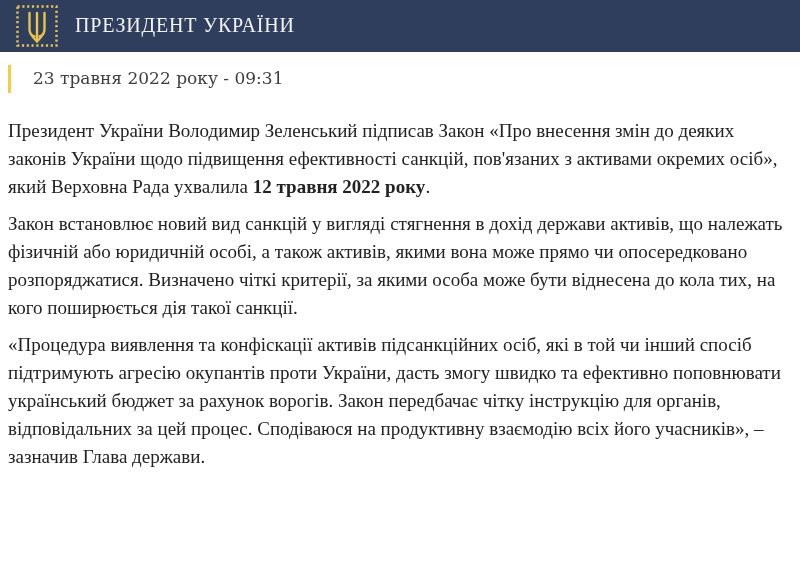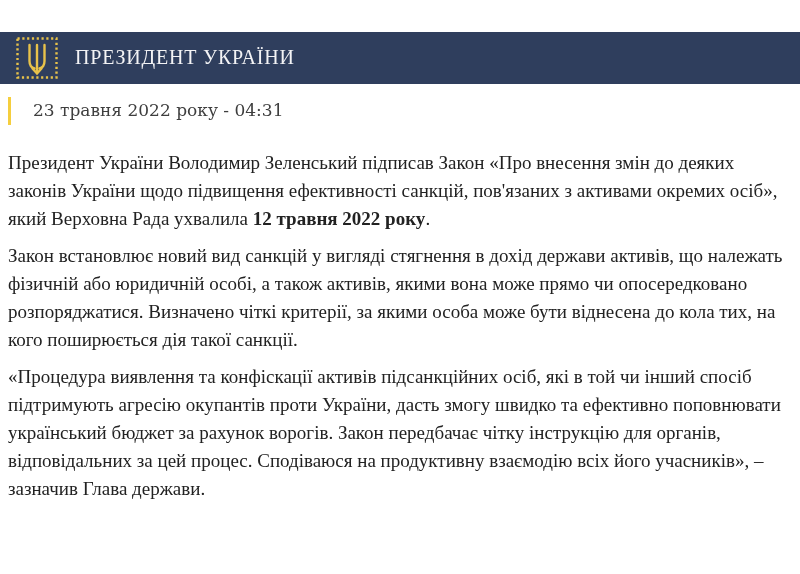--- a/index.html
+++ b/index.html
@@ -9,21 +9,20 @@
     overflow: hidden;
     font-family: "Liberation Serif", serif;
   }
   
   .site-header {
     height: 52px;
     background: #2f3e5d;
     display: flex;
     align-items: center;
     padding-left: 16px;
-    margin-top: 32px;
   }
   .brand {
     display: flex;
     align-items: center;
     cursor: pointer;
     text-decoration: none;
   }
   .emblem { display: block; margin-right: 17px; }
   .site-title {
     color: #f3f3f5;
@@ -89,21 +88,21 @@
       </g>
     </svg>
     <span class="site-title">ПРЕЗИДЕНТ УКРАЇНИ</span>
   </div>
 </header>
 
 <main class="article">
 
   <div class="date-row">
     <span class="accent-bar"></span>
-    <span class="date-text">23 травня 2022 року - 04:31</span>
+    <span class="date-text">23 травня 2022 року - 09:31</span>
   </div>
 
   <p class="body-paragraph"><span>Президент України Володимир Зеленський підписав Закон «Про внесення змін до деяких законів України щодо підвищення ефективності санкцій, пов'язаних з активами окремих осіб», який Верховна Рада ухвалила </span><span class="bold-fragment">12 травня 2022 року</span><span>.</span></p>
 
   <p class="body-paragraph"><span>Закон встановлює новий вид санкцій у вигляді стягнення в дохід держави активів, що належать фізичній або юридичній особі, а також активів, якими вона може прямо чи опосередковано розпоряджатися. Визначено чіткі критерії, за якими особа може бути віднесена до кола тих, на кого поширюється дія такої санкції.</span><span class="bold-fragment"></span><span></span></p>
 
   <p class="body-paragraph"><span>«Процедура виявлення та конфіскації активів підсанкційних осіб, які в той чи інший спосіб підтримують агресію окупантів проти України, дасть змогу швидко та ефективно поповнювати український бюджет за рахунок ворогів. Закон передбачає чітку інструкцію для органів, відповідальних за цей процес. Сподіваюся на продуктивну взаємодію всіх його учасників», – зазначив Глава держави.</span><span class="bold-fragment"></span><span></span></p>
 </main>
 
 </body></html>

